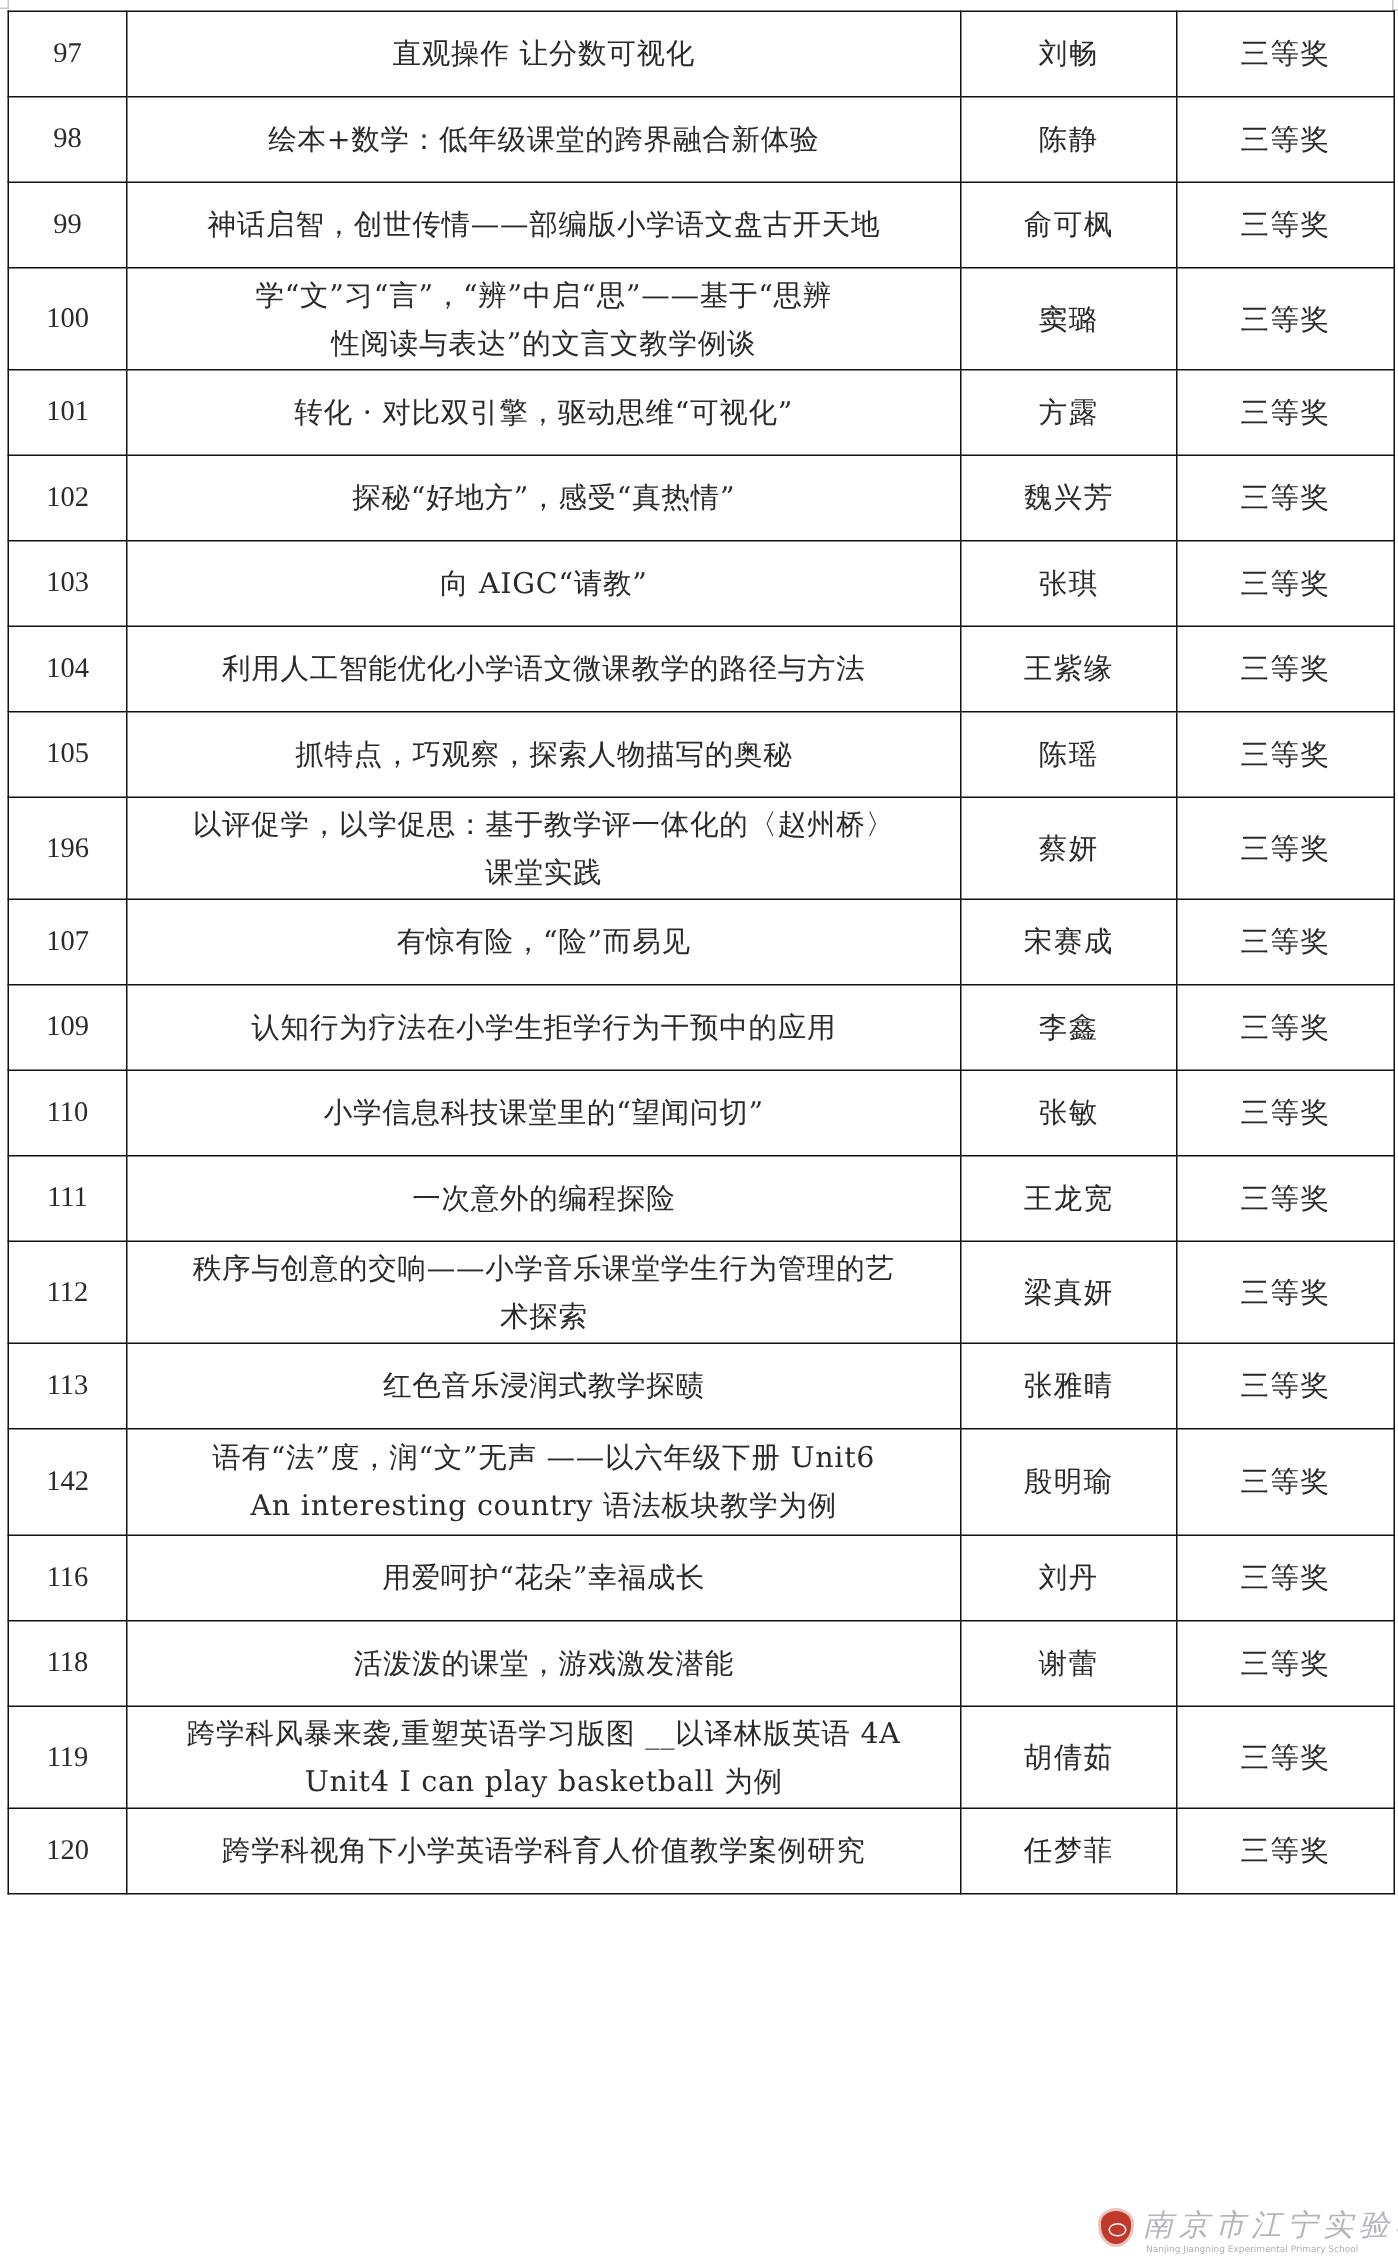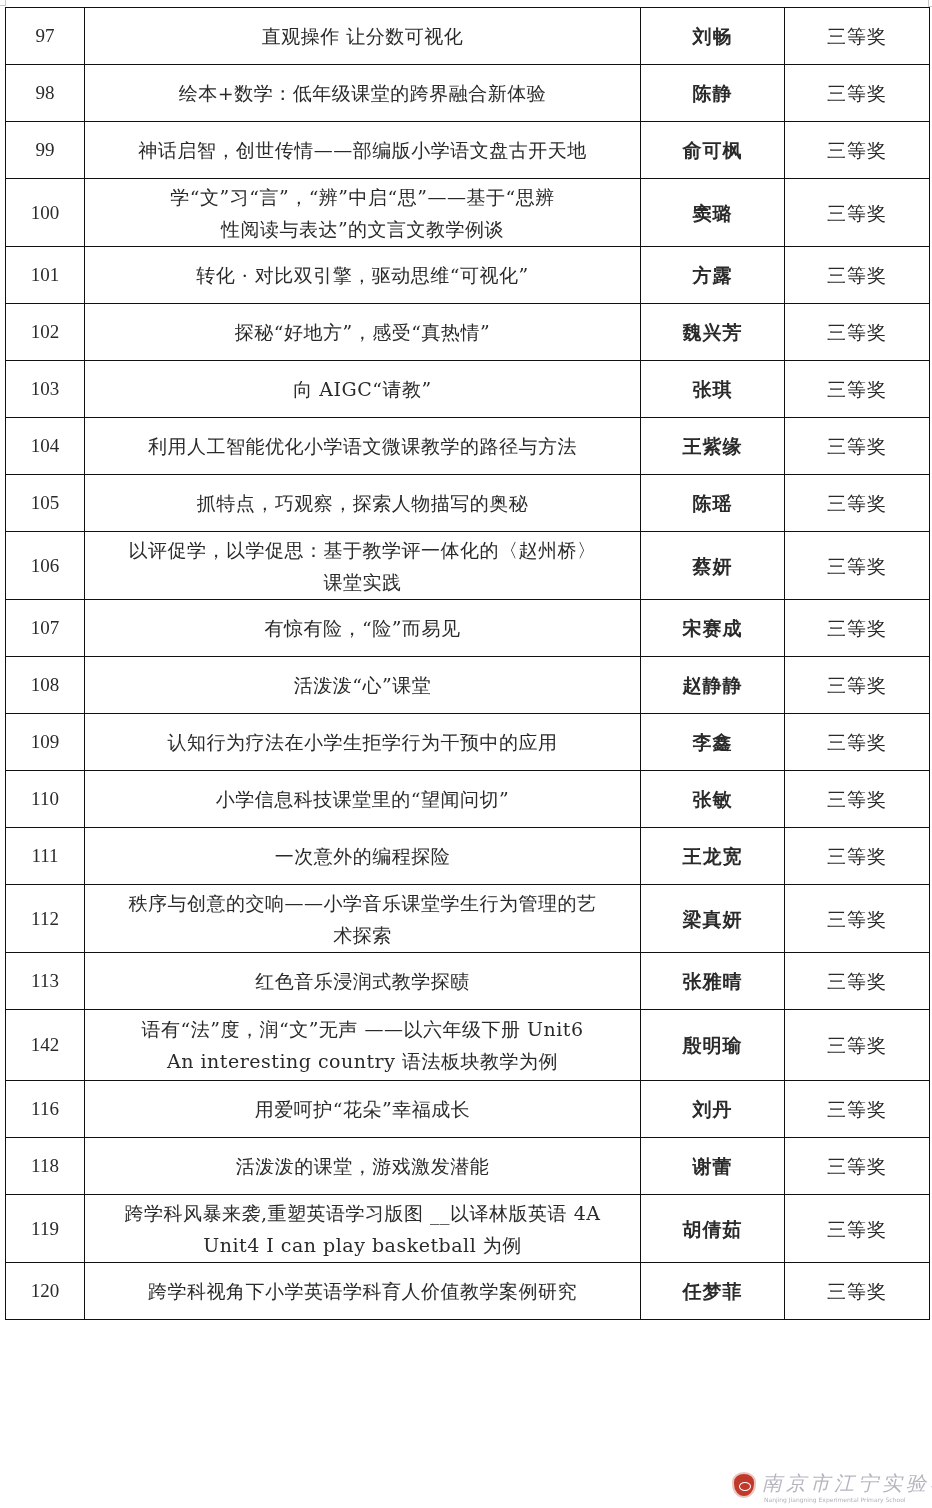--- a/index.html
+++ b/index.html
@@ -41,21 +41,21 @@
       border: 1.5px solid #111111;
       text-align: center;
       vertical-align: middle;
       padding: 0 8px;
       font-size: 19px;
       line-height: 32px;
       color: #2a2a2a;
     }
     td.col-no { font-family: "Liberation Serif", "DejaVu Serif", serif; font-size: 21px; color: #1a1a1a; padding: 0; }
     td.col-title { letter-spacing: 0.5px; }
-    td.col-author { letter-spacing: 1px; font-weight: bold; }
+    td.col-author { letter-spacing: 1px; }
     td.col-award { letter-spacing: 1px; }
     tr.h59 td { height: 56px; }
     tr.h70 td { height: 67px; }
     tr.h73 td { height: 70px; }
     .watermark {
       position: absolute;
       left: 732px;
       top: 1468px;
       width: 200px;
       height: 38px;
@@ -178,42 +178,34 @@
       </tr>
       <tr class="h59">
         <td class="col-no">105</td>
         <td class="col-title">
           <div>抓特点，巧观察，探索人物描写的奥秘</div>
         </td>
         <td class="col-author">陈瑶</td>
         <td class="col-award">三等奖</td>
       </tr>
       <tr class="h70">
-        <td class="col-no">106</td>
+        <td class="col-no">196</td>
         <td class="col-title">
           <div>以评促学，以学促思：基于教学评一体化的〈赵州桥〉</div>
           <div>课堂实践</div>
         </td>
         <td class="col-author">蔡妍</td>
         <td class="col-award">三等奖</td>
       </tr>
       <tr class="h59">
         <td class="col-no">107</td>
         <td class="col-title">
           <div>有惊有险，“险”而易见</div>
         </td>
         <td class="col-author">宋赛成</td>
-        <td class="col-award">三等奖</td>
-      </tr>
-      <tr class="h59">
-        <td class="col-no">108</td>
-        <td class="col-title">
-          <div>活泼泼“心”课堂</div>
-        </td>
-        <td class="col-author">赵静静</td>
         <td class="col-award">三等奖</td>
       </tr>
       <tr class="h59">
         <td class="col-no">109</td>
         <td class="col-title">
           <div>认知行为疗法在小学生拒学行为干预中的应用</div>
         </td>
         <td class="col-author">李鑫</td>
         <td class="col-award">三等奖</td>
       </tr>

